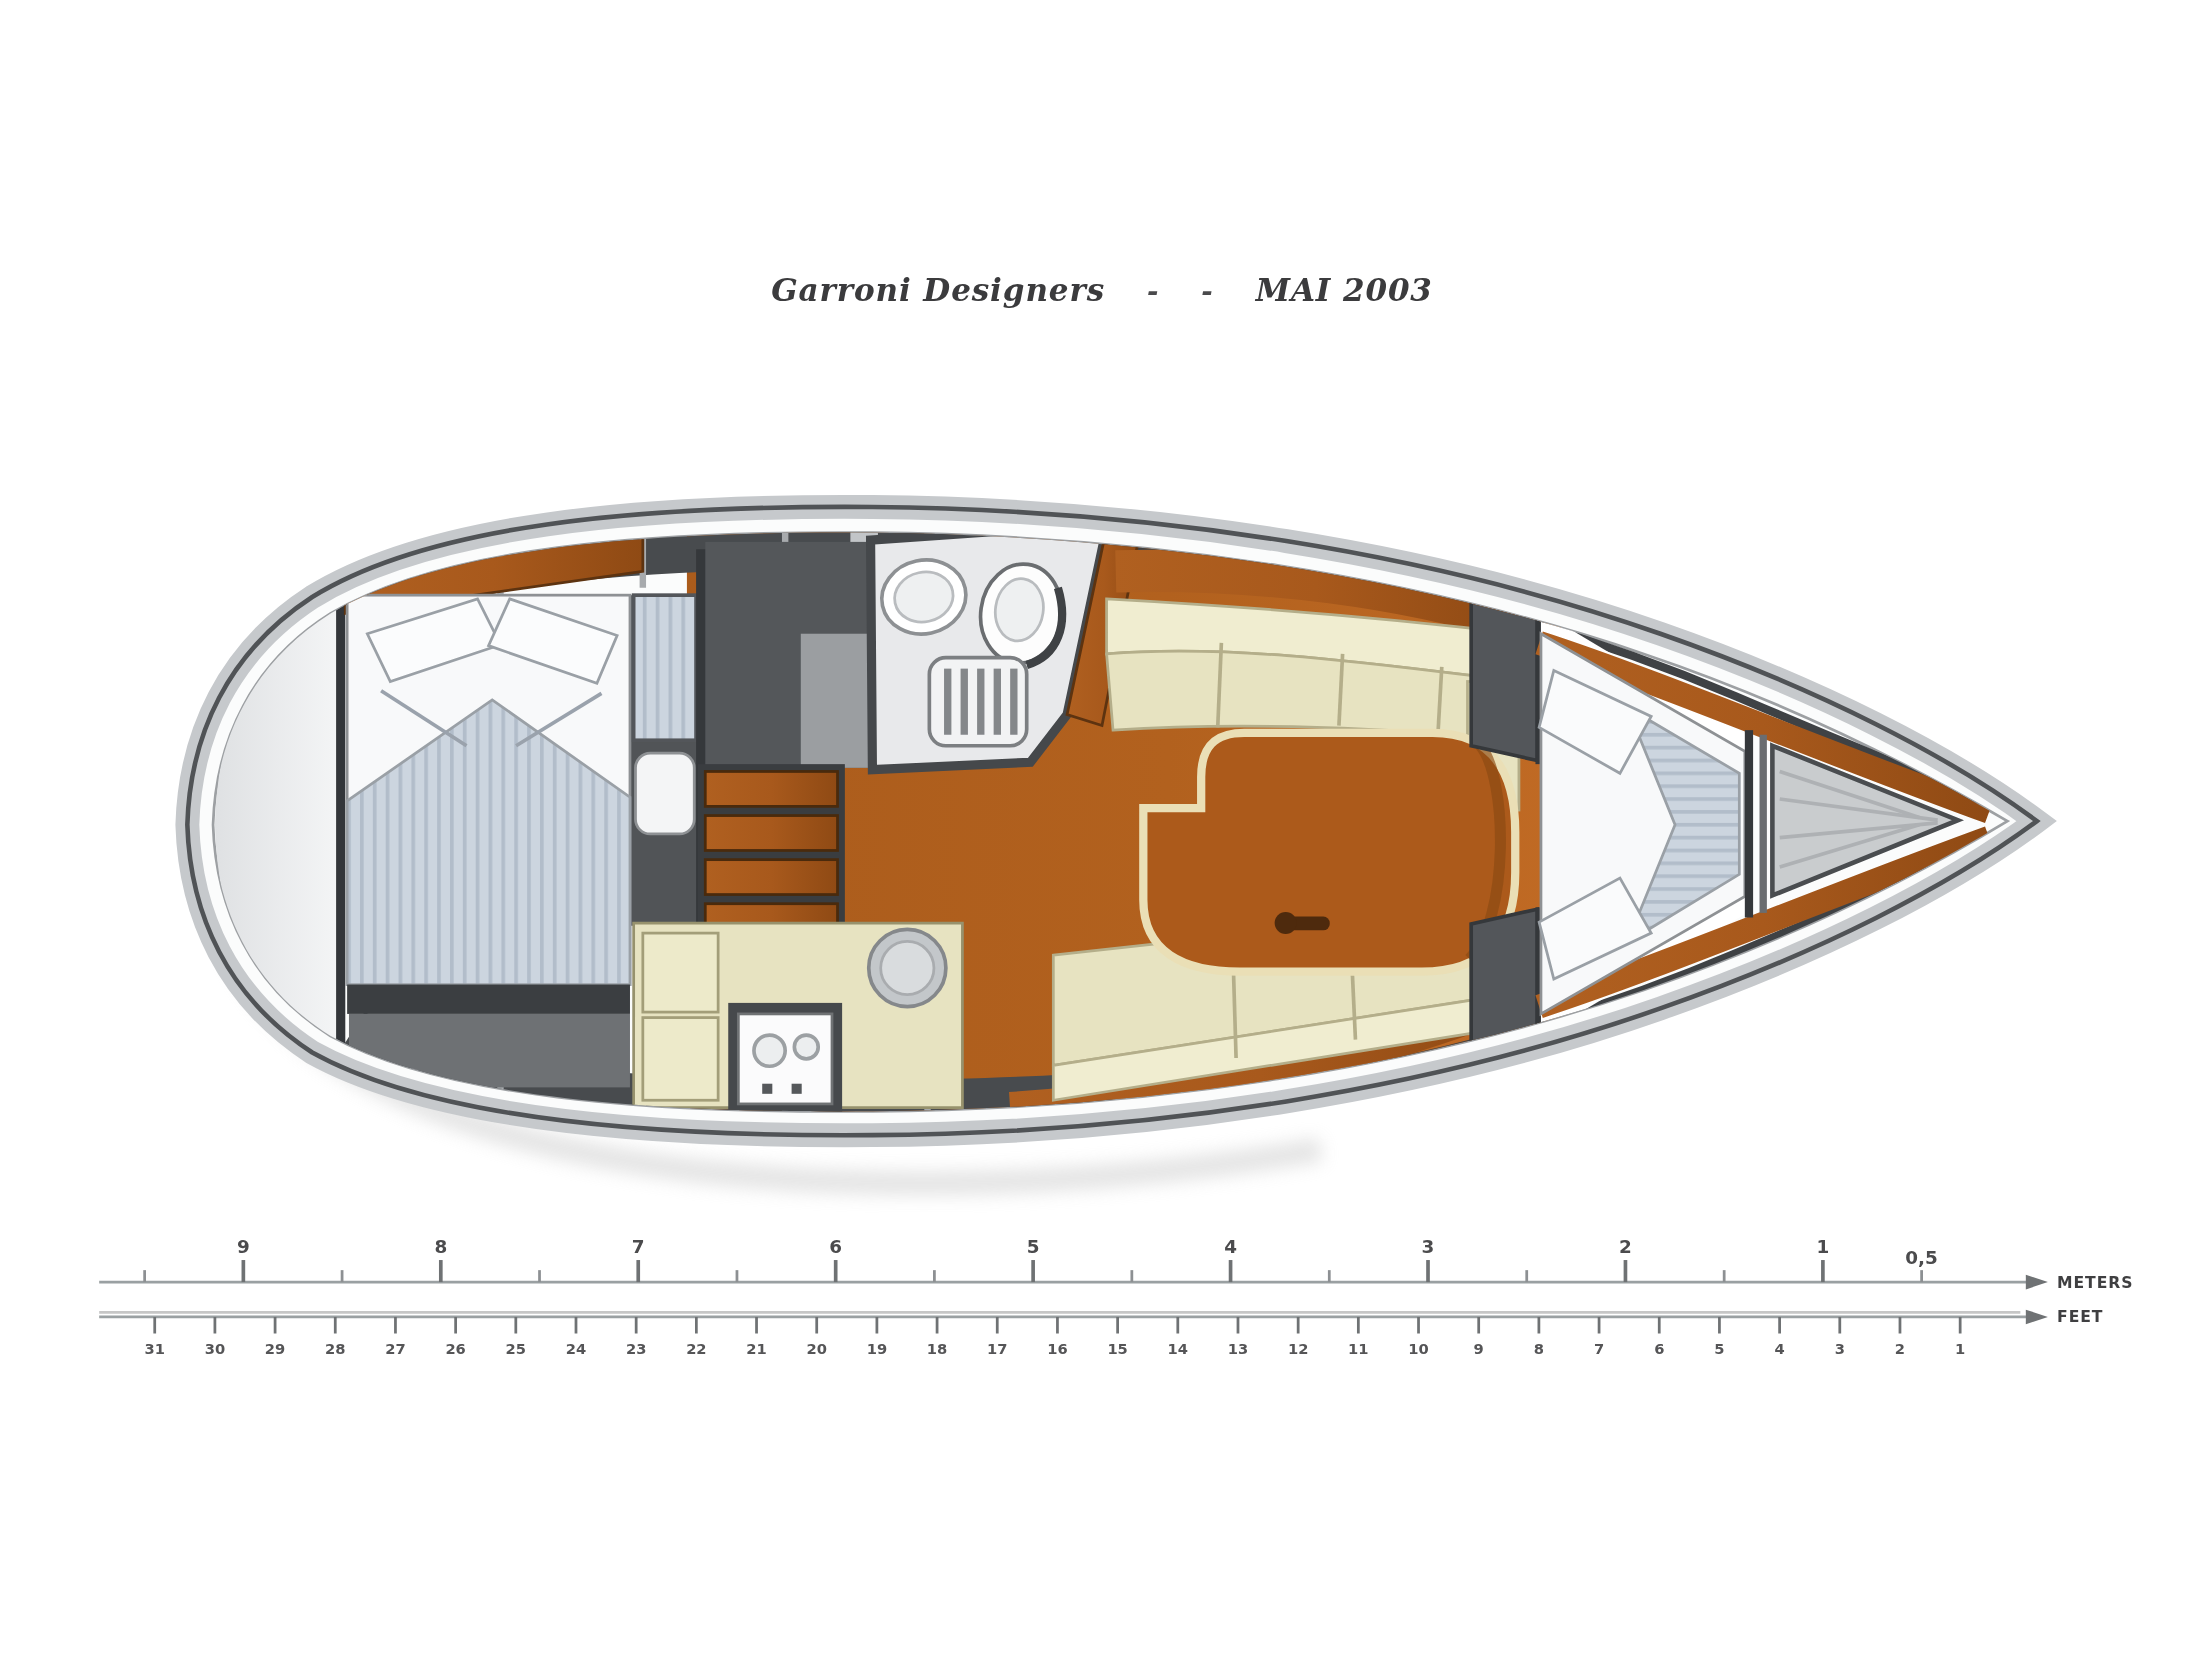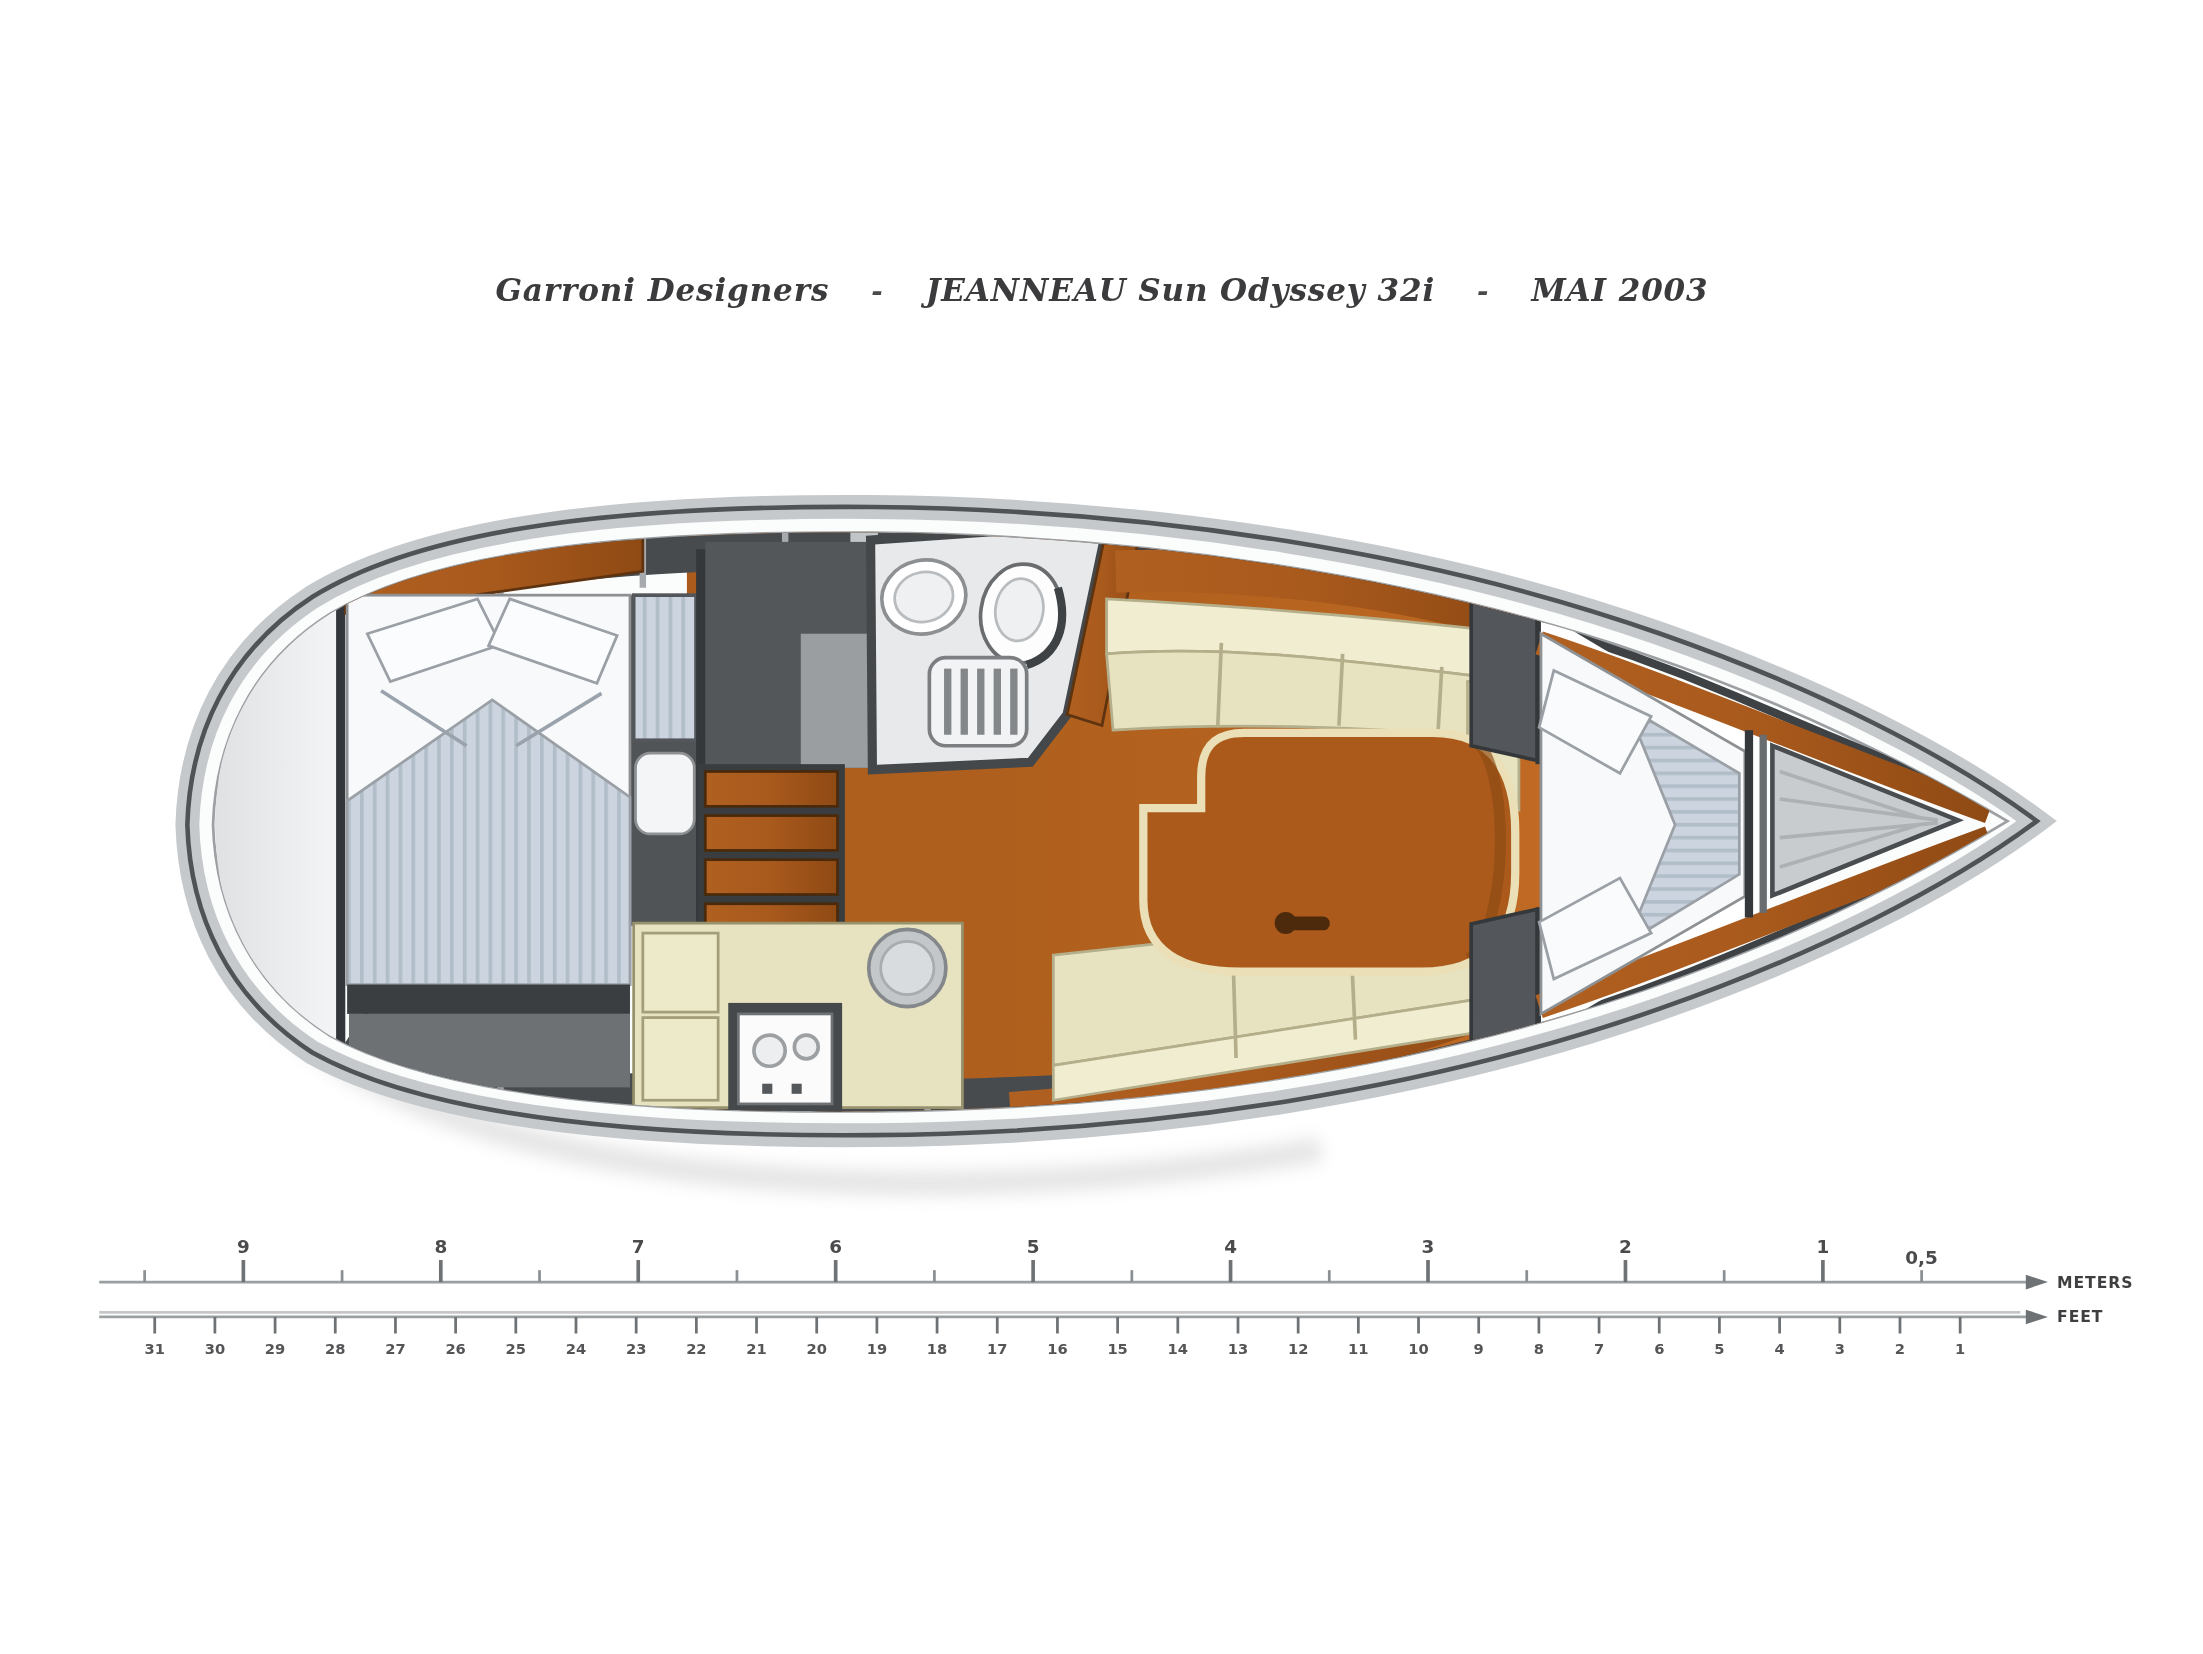--- a/index.html
+++ b/index.html
@@ -18,21 +18,20 @@
   .unitlbl{font-size:17px;font-weight:700;fill:#3f3f41;letter-spacing:1px;}
 </style>
 </head>
 <body>
 
 <div id="stage">
 
   <div id="title-bar">
     <span>Garroni Designers</span>
     <span class="sep">-</span>
-    <span>JEANNEAU Sun Odyssey 32i</span>
     <span class="sep">-</span>
     <span>MAI 2003</span>
   </div>
 
   <svg id="plan-svg" width="2204" height="1655" viewBox="0 0 2400 1802">
     <defs>
       <linearGradient id="woodGrad" x1="0" y1="0" x2="1" y2="0">
         <stop offset="0" stop-color="#b06020"></stop>
         <stop offset="0.5" stop-color="#a8591c"></stop>
         <stop offset="1" stop-color="#8f4a14"></stop>

